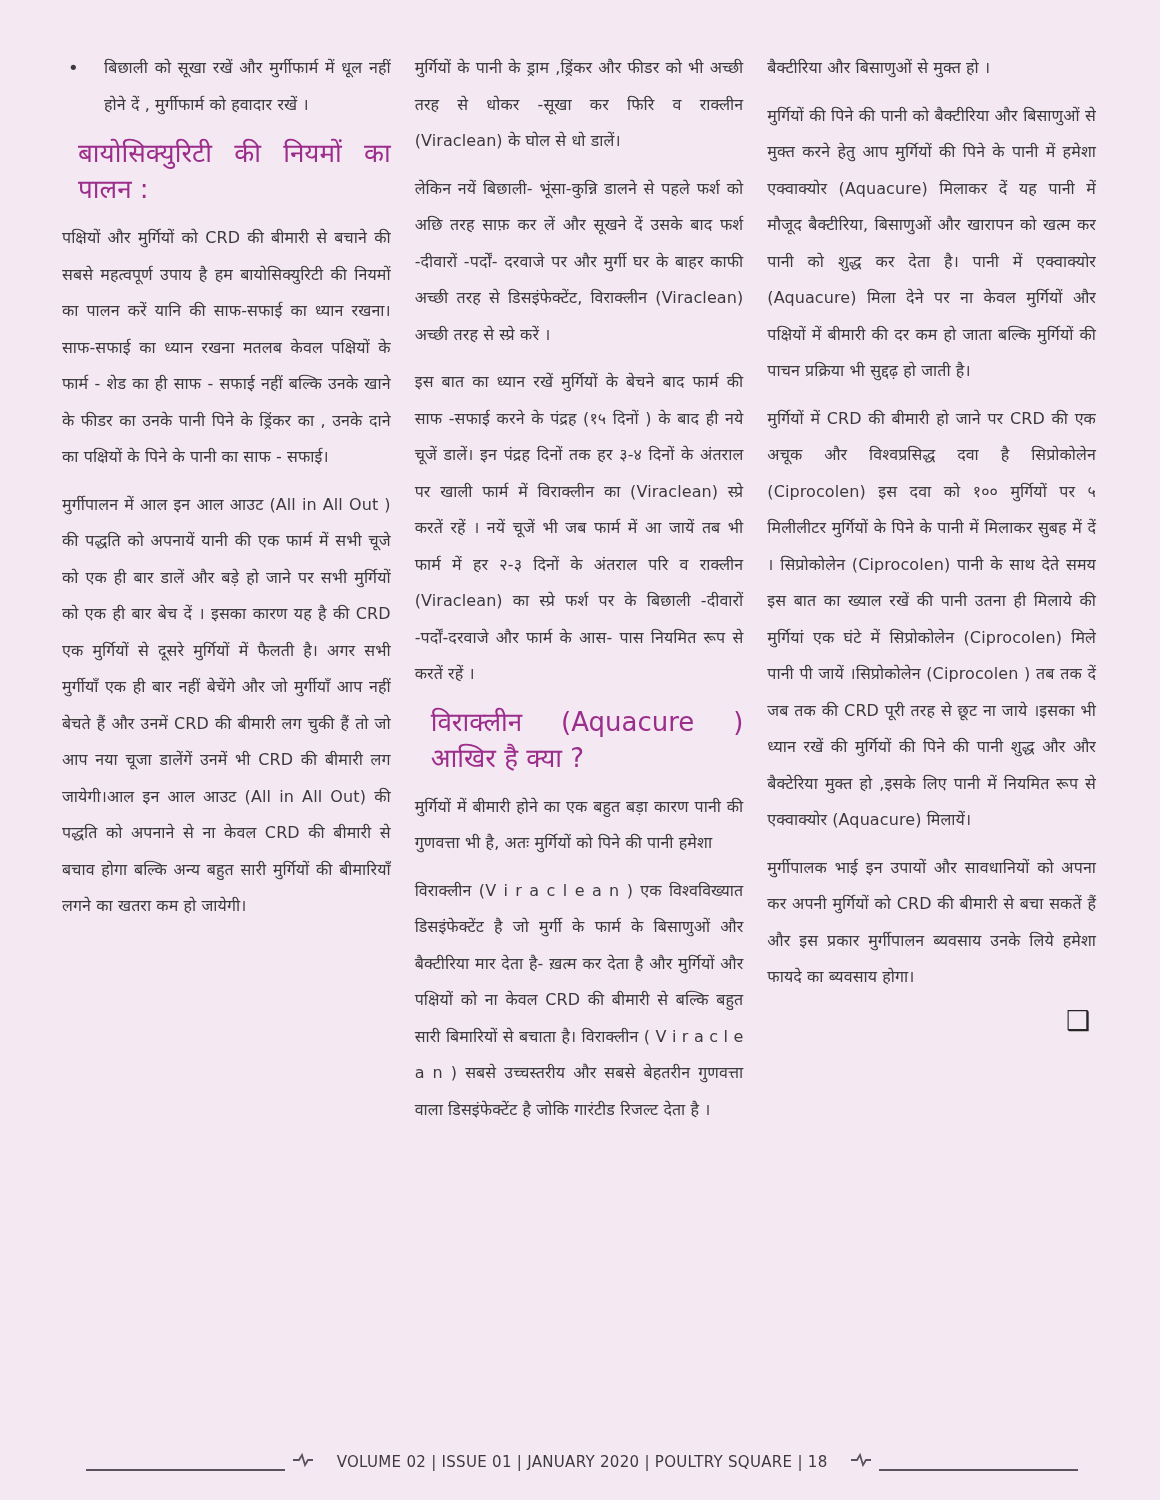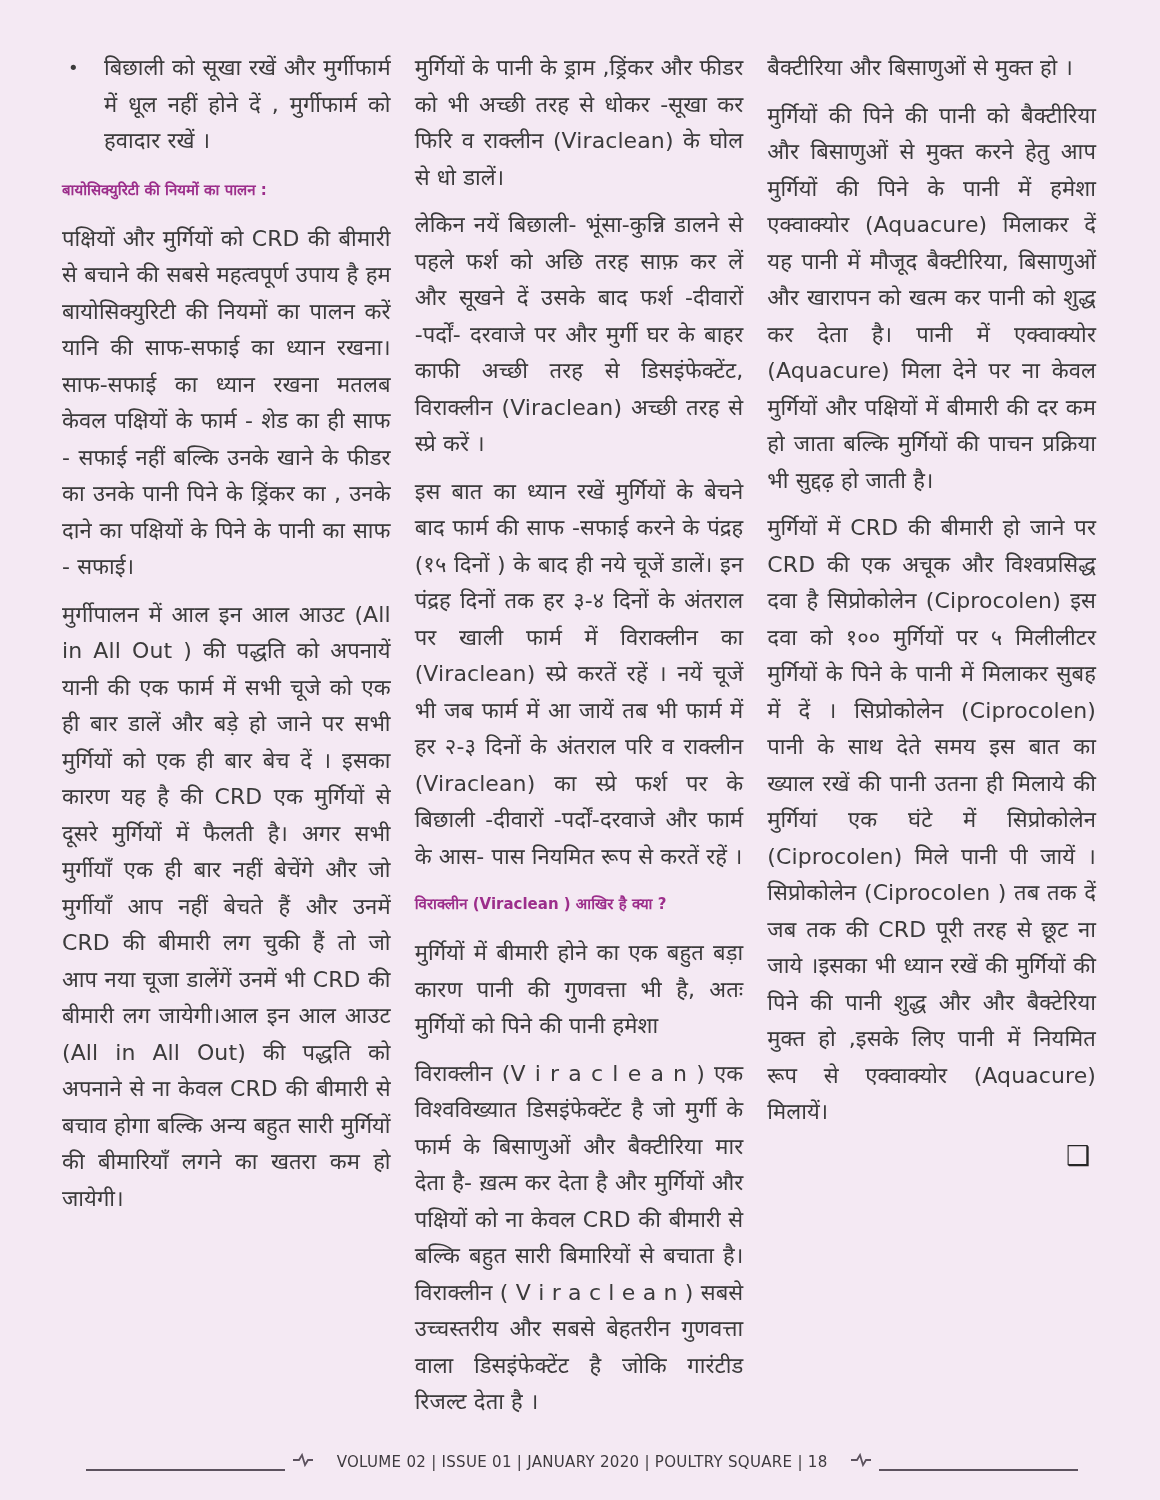--- a/index.html
+++ b/index.html
@@ -28,30 +28,30 @@
     right: 64px;
     display: flex;
     gap: 24px;
   }
   .col {
     flex: 1 1 0;
     min-width: 0;
   }
   .col p {
     margin: 0 0 11px 0;
-    font-size: 22px;
+    font-size: 16px;
     line-height: 36.5px;
     text-align: justify;
     letter-spacing: 0.1px;
   }
   .col h2 {
-    margin: 4px 0 13px 0;
-    font-size: 15px;
+    margin: 4px 0 13px 16px;
+    font-size: 26px;
     line-height: 36px;
-    font-weight: bold;
+    font-weight: normal;
     color: #9c2e8b;
     text-align: justify;
   }
   .bullet-item {
     display: flex;
     align-items: flex-start;
     margin-bottom: 12px;
   }
   .bullet-glyph {
     flex: 0 0 36px;
@@ -117,29 +117,30 @@
       </div>
       <h2>बायोसिक्युरिटी की नियमों का पालन :</h2>
       <p>पक्षियों और मुर्गियों को CRD की बीमारी से बचाने की सबसे महत्वपूर्ण उपाय है हम बायोसिक्युरिटी की नियमों का पालन करें यानि की साफ-सफाई का ध्यान रखना।साफ-सफाई का ध्यान रखना मतलब केवल पक्षियों के फार्म - शेड का ही साफ - सफाई नहीं बल्कि उनके खाने के फीडर का उनके पानी पिने के ड्रिंकर का , उनके दाने का पक्षियों के पिने के पानी का साफ - सफाई।</p>
       <p>मुर्गीपालन में आल इन आल आउट (All in All Out ) की पद्धति को अपनायें यानी की एक फार्म में सभी चूजे को एक ही बार डालें और बड़े हो जाने पर सभी मुर्गियों को एक ही बार बेच दें । इसका कारण यह है की CRD एक मुर्गियों से दूसरे मुर्गियों में फैलती है। अगर सभी मुर्गीयाँ एक ही बार नहीं बेचेंगे और जो मुर्गीयाँ आप नहीं बेचते हैं और उनमें CRD की बीमारी लग चुकी हैं तो जो आप नया चूजा डालेंगें उनमें भी CRD की बीमारी लग जायेगी।आल इन आल आउट (All in All Out) की पद्धति को अपनाने से ना केवल CRD की बीमारी से बचाव होगा बल्कि अन्य बहुत सारी मुर्गियों की बीमारियाँ लगने का खतरा कम हो जायेगी।</p>
     </div>
 
     <div class="col">
       <p>मुर्गियों के पानी के ड्राम ,ड्रिंकर और फीडर को भी अच्छी तरह से धोकर -सूखा कर फिरि व राक्लीन (Viraclean) के घोल से धो डालें।</p>
       <p>लेकिन नयें बिछाली- भूंसा-कुन्नि डालने से पहले फर्श को अछि तरह साफ़ कर लें और सूखने दें उसके बाद फर्श -दीवारों -पर्दों- दरवाजे पर और मुर्गी घर के बाहर काफी अच्छी तरह से डिसइंफेक्टेंट, विराक्लीन (Viraclean) अच्छी तरह से स्प्रे करें ।</p>
       <p>इस बात का ध्यान रखें मुर्गियों के बेचने बाद फार्म की साफ -सफाई करने के पंद्रह (१५ दिनों ) के बाद ही नये चूजें डालें। इन पंद्रह दिनों तक हर ३-४ दिनों के अंतराल पर खाली फार्म में विराक्लीन का (Viraclean) स्प्रे करतें रहें । नयें चूजें भी जब फार्म में आ जायें तब भी फार्म में हर २-३ दिनों के अंतराल परि व राक्लीन (Viraclean) का स्प्रे फर्श पर के बिछाली -दीवारों -पर्दों-दरवाजे और फार्म के आस- पास नियमित रूप से करतें रहें ।</p>
-      <h2>विराक्लीन (Viraclean ) आखिर है क्या ?</h2>
+      <h2>विराक्लीन (Aquacure ) आखिर है क्या ?</h2>
       <p>मुर्गियों में बीमारी होने का एक बहुत बड़ा कारण पानी की गुणवत्ता भी है, अतः मुर्गियों को पिने की पानी हमेशा</p>
       <p>विराक्लीन (V i r a c l e a n ) एक विश्वविख्यात डिसइंफेक्टेंट है जो मुर्गी के फार्म के बिसाणुओं और बैक्टीरिया मार देता है- ख़त्म कर देता है और मुर्गियों और पक्षियों को ना केवल CRD की बीमारी से बल्कि बहुत सारी बिमारियों से बचाता है। विराक्लीन ( V i r a c l e a n ) सबसे उच्चस्तरीय और सबसे बेहतरीन गुणवत्ता वाला डिसइंफेक्टेंट है जोकि गारंटीड रिजल्ट देता है ।</p>
     </div>
 
     <div class="col">
       <p>बैक्टीरिया और बिसाणुओं से मुक्त हो ।</p>
       <p>मुर्गियों की पिने की पानी को बैक्टीरिया और बिसाणुओं से मुक्त करने हेतु आप मुर्गियों की पिने के पानी में हमेशा एक्वाक्योर (Aquacure) मिलाकर दें यह पानी में मौजूद बैक्टीरिया, बिसाणुओं और खारापन को खत्म कर पानी को शुद्ध कर देता है। पानी में एक्वाक्योर (Aquacure) मिला देने पर ना केवल मुर्गियों और पक्षियों में बीमारी की दर कम हो जाता बल्कि मुर्गियों की पाचन प्रक्रिया भी सुद्दढ़ हो जाती है।</p>
       <p>मुर्गियों में CRD की बीमारी हो जाने पर CRD की एक अचूक और विश्वप्रसिद्ध दवा है सिप्रोकोलेन (Ciprocolen) इस दवा को १०० मुर्गियों पर ५ मिलीलीटर मुर्गियों के पिने के पानी में मिलाकर सुबह में दें । सिप्रोकोलेन (Ciprocolen) पानी के साथ देते समय इस बात का ख्याल रखें की पानी उतना ही मिलाये की मुर्गियां एक घंटे में सिप्रोकोलेन (Ciprocolen) मिले पानी पी जायें ।सिप्रोकोलेन (Ciprocolen ) तब तक दें जब तक की CRD पूरी तरह से छूट ना जाये ।इसका भी ध्यान रखें की मुर्गियों की पिने की पानी शुद्ध और और बैक्टेरिया मुक्त हो ,इसके लिए पानी में नियमित रूप से एक्वाक्योर (Aquacure) मिलायें।</p>
+      <p>मुर्गीपालक भाई इन उपायों और सावधानियों को अपना कर अपनी मुर्गियों को CRD की बीमारी से बचा सकतें हैं और इस प्रकार मुर्गीपालन ब्यवसाय उनके लिये हमेशा फायदे का ब्यवसाय होगा।</p>
       <div class="endmark-row">
         <span class="endmark">❑</span>
       </div>
     </div>
 
   </div>
 
   <div class="page-footer">
     <div class="footer-rule"></div>
     <span class="pulse-icon">

